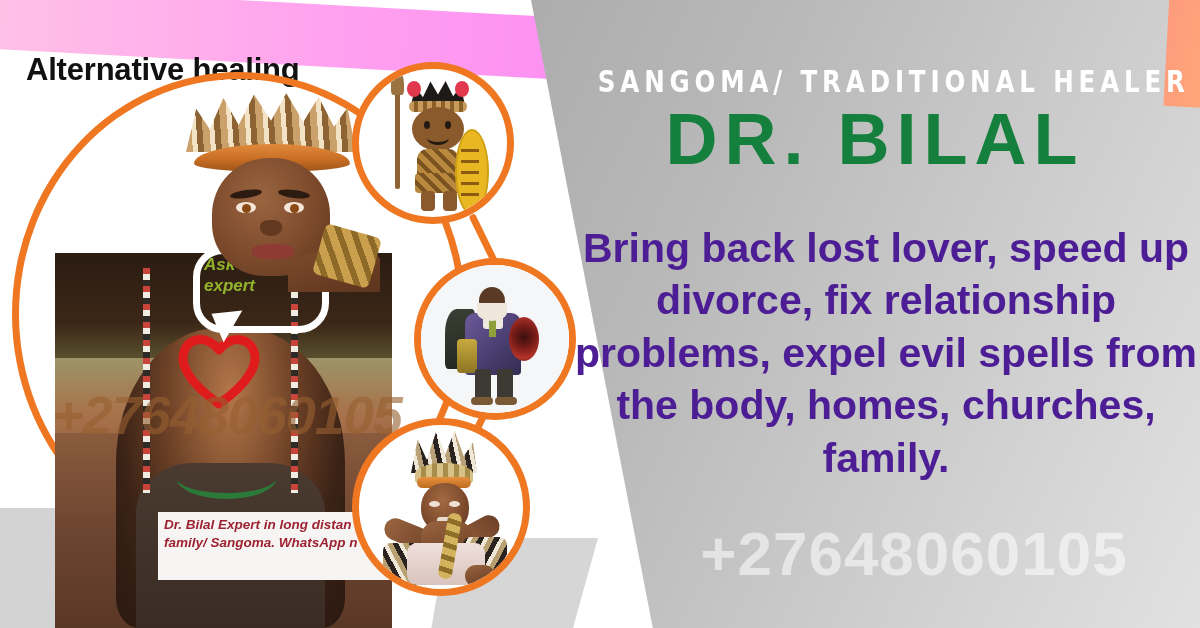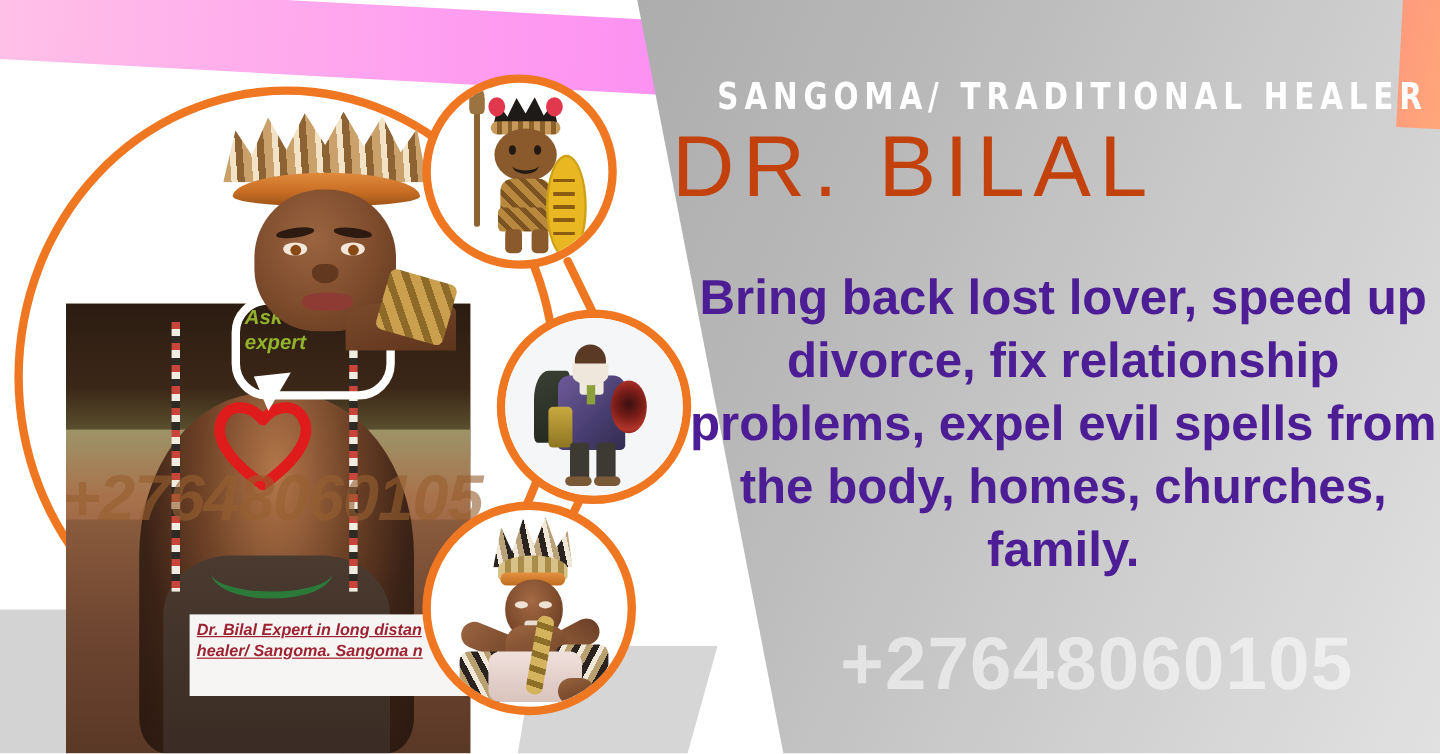--- a/index.html
+++ b/index.html
@@ -66,21 +66,21 @@
 
   
   #photo-phone{position:absolute;left:52px;top:384px;width:400px;
     font-size:54px;font-style:italic;font-weight:bold;color:rgba(150,95,48,0.62);
     white-space:nowrap;letter-spacing:-1px;}
 
   
   #caption{position:absolute;left:158px;top:512px;width:262px;height:68px;
     background:#f7f5f3;padding:4px 6px 0 6px;box-sizing:border-box;overflow:hidden;}
   #caption p{margin:0;font-size:13.5px;font-weight:bold;font-style:italic;color:#9d2232;
-    line-height:1.32;white-space:nowrap;text-decoration:underline;}
+    line-height:1.32;white-space:nowrap;}
 
   
   #portrait{position:absolute;left:168px;top:92px;width:205px;height:185px;}
   #portrait .feathers{position:absolute;left:18px;top:0;width:170px;height:60px;
     background:repeating-linear-gradient(86deg,#caa16a 0 7px,#f2e3c6 7px 12px,#8d6334 12px 18px);
     clip-path:polygon(0% 100%,6% 28%,14% 62%,22% 10%,31% 55%,40% 4%,50% 48%,59% 2%,69% 50%,78% 8%,87% 58%,95% 26%,100% 100%);}
   #portrait .band{position:absolute;left:26px;top:52px;width:156px;height:28px;
     background:linear-gradient(180deg,#e08a3c 0%,#c96e24 55%,#9c5418 100%);
     border-radius:50%/70% 70% 30% 30%;}
   #portrait .face{position:absolute;left:44px;top:66px;width:118px;height:118px;
@@ -195,40 +195,41 @@
   
   .connector{position:absolute;background:#ef7722;border-radius:3px;}
   #conn-1{left:480px;top:212px;width:7px;height:54px;transform:rotate(-26deg);}
   #conn-2{left:478px;top:396px;width:7px;height:48px;transform:rotate(26deg);}
 
   
   #kicker{position:absolute;left:560px;top:63px;width:630px;text-align:center;
     font-size:31px;font-weight:bold;color:#ffffff;letter-spacing:5.5px;
     font-family:"DejaVu Sans Condensed","Liberation Sans",sans-serif;
     transform:scaleX(0.88);transform-origin:center;white-space:nowrap;}
-  #brand{position:absolute;left:560px;top:100px;width:630px;text-align:left;
-    font-size:72px;font-weight:normal;color:#c2410c;letter-spacing:7px;line-height:1.1;}
+  #brand{position:absolute;left:560px;top:100px;width:630px;text-align:center;
+    font-size:72px;font-weight:bold;color:#15803d;letter-spacing:7px;line-height:1.1;}
   #services{position:absolute;left:546px;top:222px;width:648px;text-align:center;
     font-size:41px;font-weight:bold;color:#4c1d95;line-height:1.28;margin-left:16px;}
   #prayers{position:absolute;left:630px;top:440px;width:566px;text-align:center;
     font-size:29px;font-weight:bold;color:#0d0d0d;line-height:1.3;}
   #phone-watermark{position:absolute;left:628px;top:518px;width:572px;text-align:center;
     font-size:62px;font-weight:bold;color:rgba(255,255,255,0.55);letter-spacing:1px;white-space:nowrap;}
 </style>
 </head>
 <body>
 
 <div id="poster">
 
   <div class="shape" id="pink-bar"></div>
   <div class="shape" id="gray-panel"></div>
   <div class="shape" id="orange-bar"></div>
   <div class="shape" id="gray-bottom-mid"></div>
   <div class="shape" id="gray-bottom-left"></div>
 
+  <div id="alt-heading">Alternative healing</div>
 
   <div id="big-ellipse"></div>
 
   <div id="photo-block">
     <div class="sky"></div>
     <div class="ground"></div>
     <div class="dirt"></div>
     <div class="subject"></div>
     <div class="torso"></div>
     <div class="bead-l"></div>
@@ -243,21 +244,21 @@
   </div>
 
   <div id="bubble-tail"></div>
   <div id="bubble"></div>
   <div id="bubble-text">Ask the expert</div>
 
   <div id="photo-phone">+27648060105</div>
 
   <div id="caption">
     <p>Dr. Bilal Expert in long distan</p>
-    <p>healer/ Sangoma. Sangoma n</p>
+    <p>family/ Sangoma. WhatsApp n</p>
   </div>
 
   <div id="portrait">
     <div class="feathers"></div>
     <div class="band"></div>
     <div class="face"></div>
     <div class="brow-l"></div>
     <div class="brow-r"></div>
     <div class="eye-l"></div>
     <div class="eye-r"></div>

